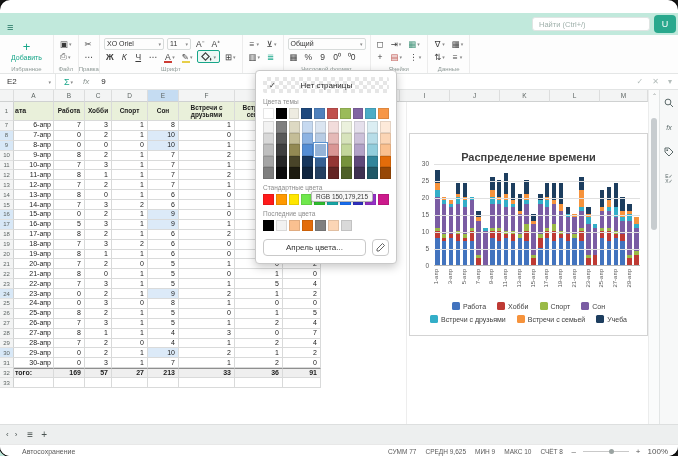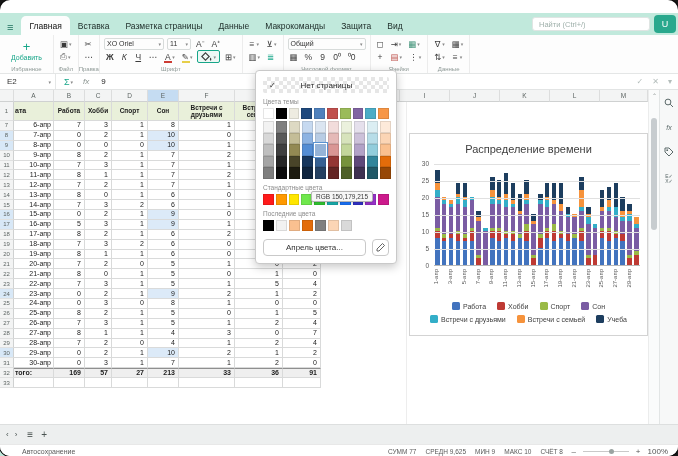--- a/index.html
+++ b/index.html
@@ -62,21 +62,21 @@
 .datec{justify-content:flex-end;padding-right:2px}
 
 #vscroll{position:absolute;left:648px;top:0;width:11px;height:334px;background:#fafbfb;border-left:1px solid #ebecec}
 #vthumb{position:absolute;left:2px;top:28px;width:6px;height:112px;background:#c7cccf;border-radius:3px}
 #vup{position:absolute;left:1px;top:2px;font-size:6px;color:#8a9290;width:9px;text-align:center}
 #sidestrip{position:absolute;left:659px;top:0;width:19px;height:334px;background:#f7f8f8;border-left:1px solid #e2e5e5;display:flex;flex-direction:column;align-items:center;padding-top:8px;gap:17px}
 .sicon{color:#5c6a6a;font-size:7px;font-style:italic;text-align:center;line-height:5px}
 .sicon .ex{font-style:normal;font-size:5px;display:block;letter-spacing:0}
 
 #chartcard{position:absolute;left:409px;top:43px;width:239px;height:203px;background:#fff;border:1px solid #d3d3d3}
-#charttitle{text-align:center;font-size:11px;font-weight:normal;color:#3f3f3f;margin-top:9px}
+#charttitle{text-align:center;font-size:11px;font-weight:bold;color:#3f3f3f;margin-top:17px}
 #plot{position:absolute;left:24px;top:30px;width:206px;height:102px;border-bottom:1px solid #b9b9b9}
 .gline{position:absolute;left:0;width:100%;height:1px;background:#e0e0e0}
 #bars{position:absolute;left:0;bottom:0;width:100%;height:102px;display:flex;align-items:flex-end}
 .bslot{flex:1;display:flex;justify-content:center;align-items:flex-end;height:102px}
 .bar{width:4.4px;display:flex;flex-direction:column-reverse}
 .seg{width:100%}
 #ylabels{position:absolute;left:2px;top:26px;width:19px;height:110px}
 .ylab{position:absolute;right:2px;font-size:6.5px;color:#595959;text-align:right}
 #xlabels{position:absolute;left:24px;top:135px;width:206px;height:32px}
 .xlab{position:absolute;writing-mode:vertical-rl;transform:rotate(180deg);font-size:6px;color:#595959;white-space:nowrap}
@@ -120,29 +120,20 @@
 </style>
 </head>
 <body>
 
 <div id="desk"></div>
 <div id="win">
 
 
   <div class="menubar">
     <span class="hamb">≡</span>
-    <nav id="menutabs">
-        <span class="mtab active">Главная</span>
-        <span class="mtab">Вставка</span>
-        <span class="mtab">Разметка страницы</span>
-        <span class="mtab">Данные</span>
-        <span class="mtab">Макрокоманды</span>
-        <span class="mtab">Защита</span>
-        <span class="mtab">Вид</span>
-      </nav>
     <input class="search" placeholder="Найти (Ctrl+/)" style="">
     <span class="userbtn">U</span>
   </div>
 
   <div class="toolbar">
     <div class="addgroup tgroup">
       <span class="addplus">+</span>
       <span class="addlabel">Добавить</span>
       <span class="tlabel">Избранное</span>
     </div>

